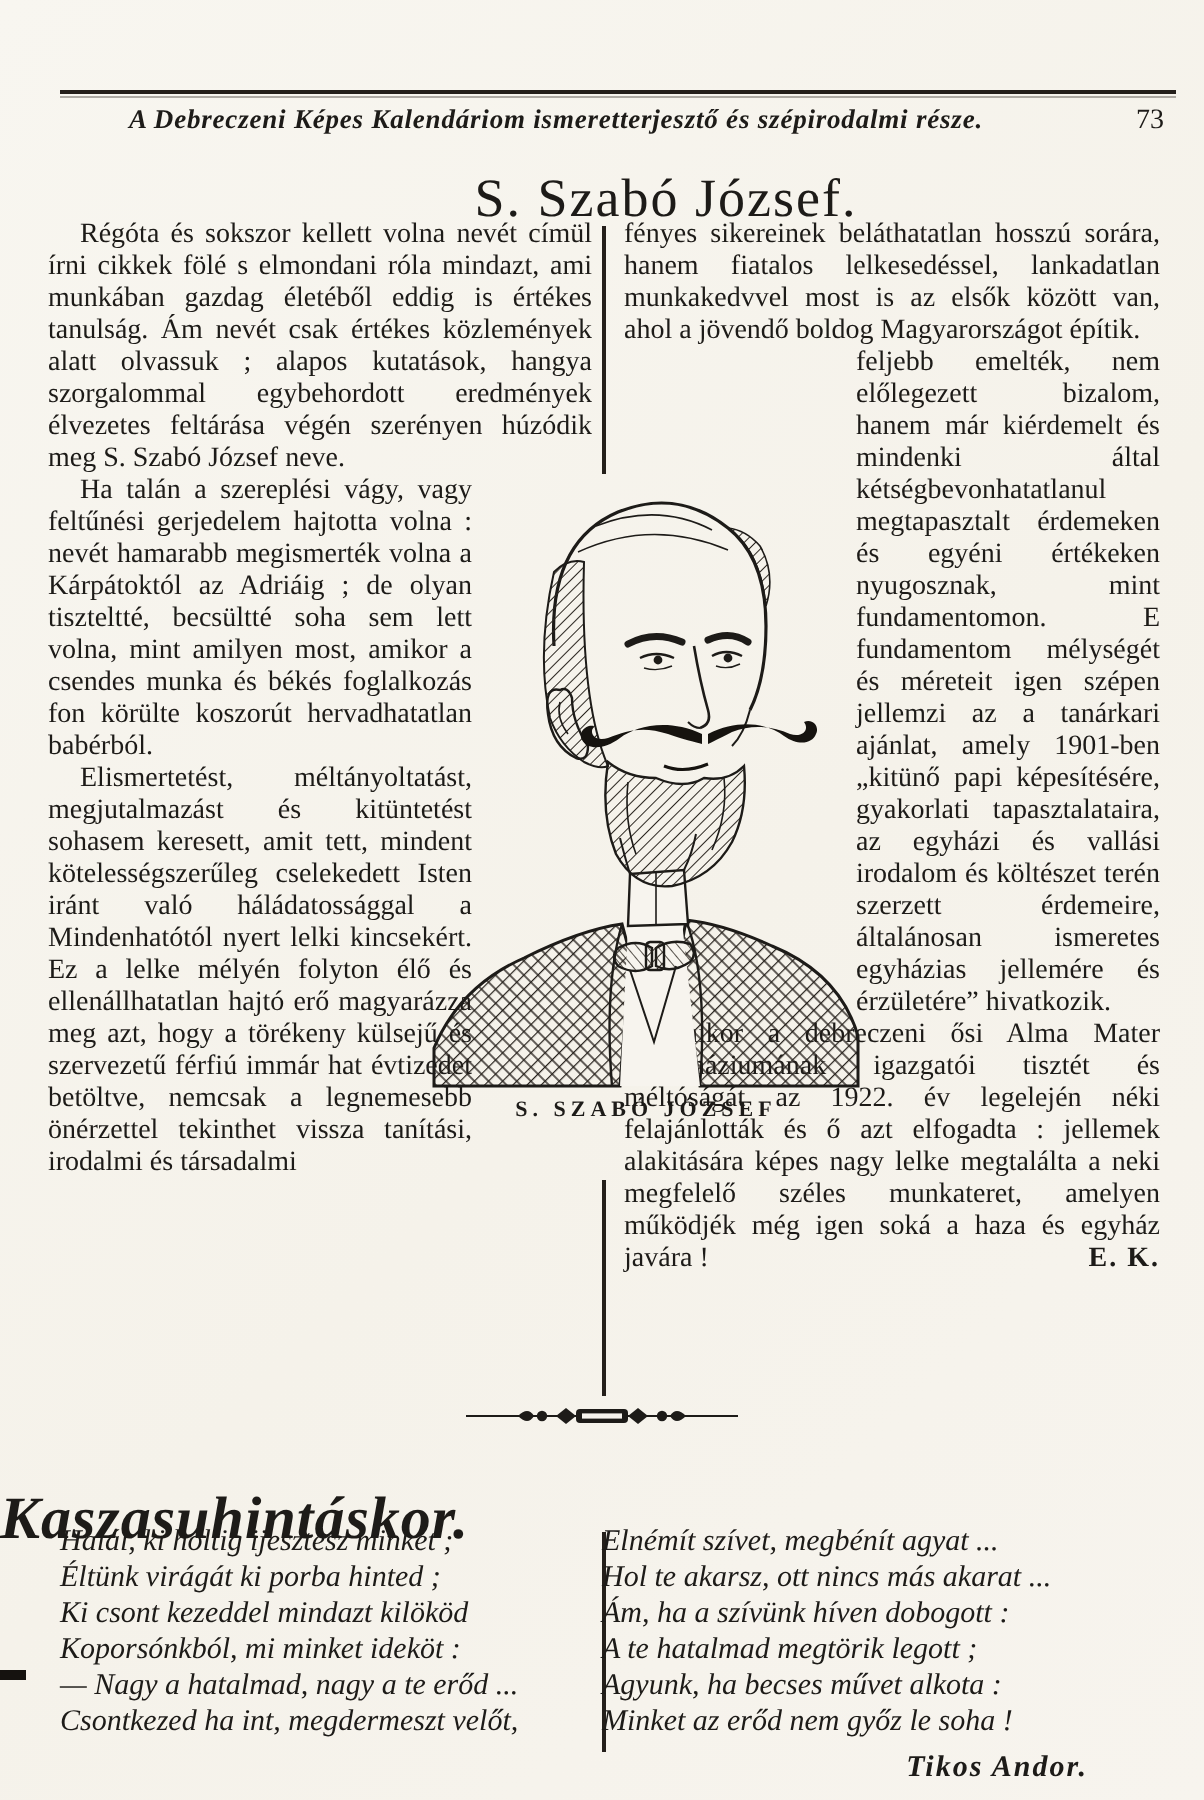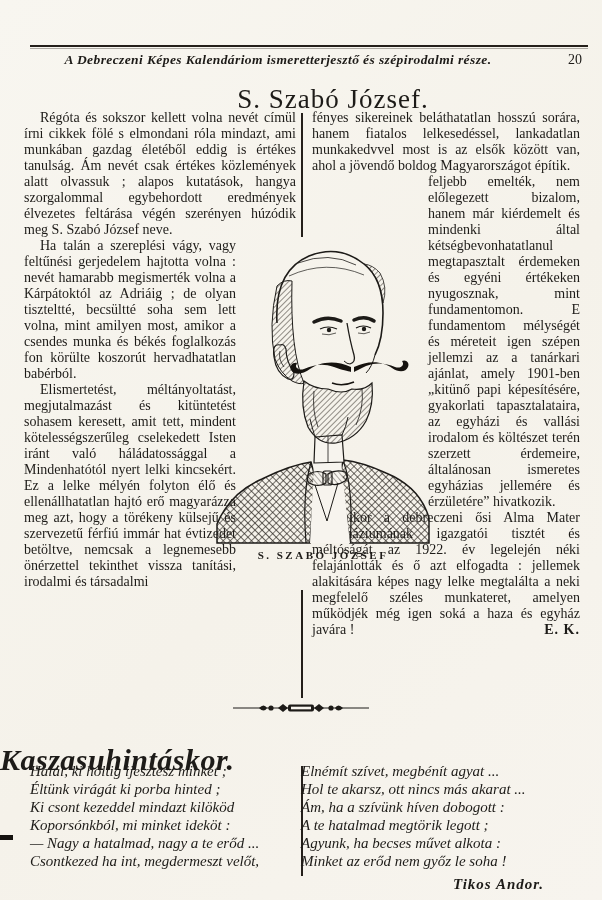--- a/index.html
+++ b/index.html
@@ -52,21 +52,21 @@
   
   .edge-artifact{position:absolute;left:0;top:835px;width:13px;height:5px;background:#15120f;}
 </style>
 </head>
 <body>
 
 <div class="page">
 
   <div class="masthead">
     <span class="mtitle">A Debreczeni Képes Kalendáriom ismeretterjesztő és szépirodalmi része.</span>
-    <span class="pnum">20</span>
+    <span class="pnum">73</span>
   </div>
   <div class="masthead-rule"></div>
 
   <h1 class="article-title">S. Szabó József.</h1>
 
   <div class="vrule vr1"></div>
   <div class="vrule vr2"></div>
 
   <div class="cols">
     <div class="col col-left">

